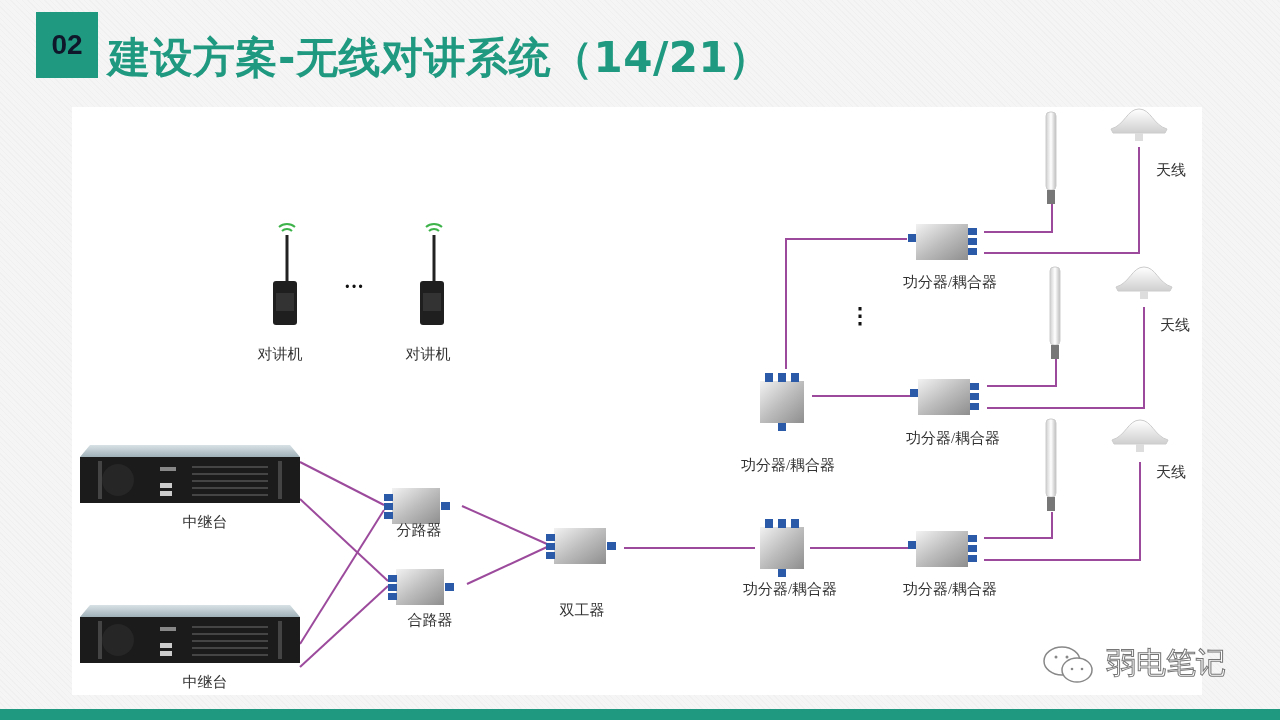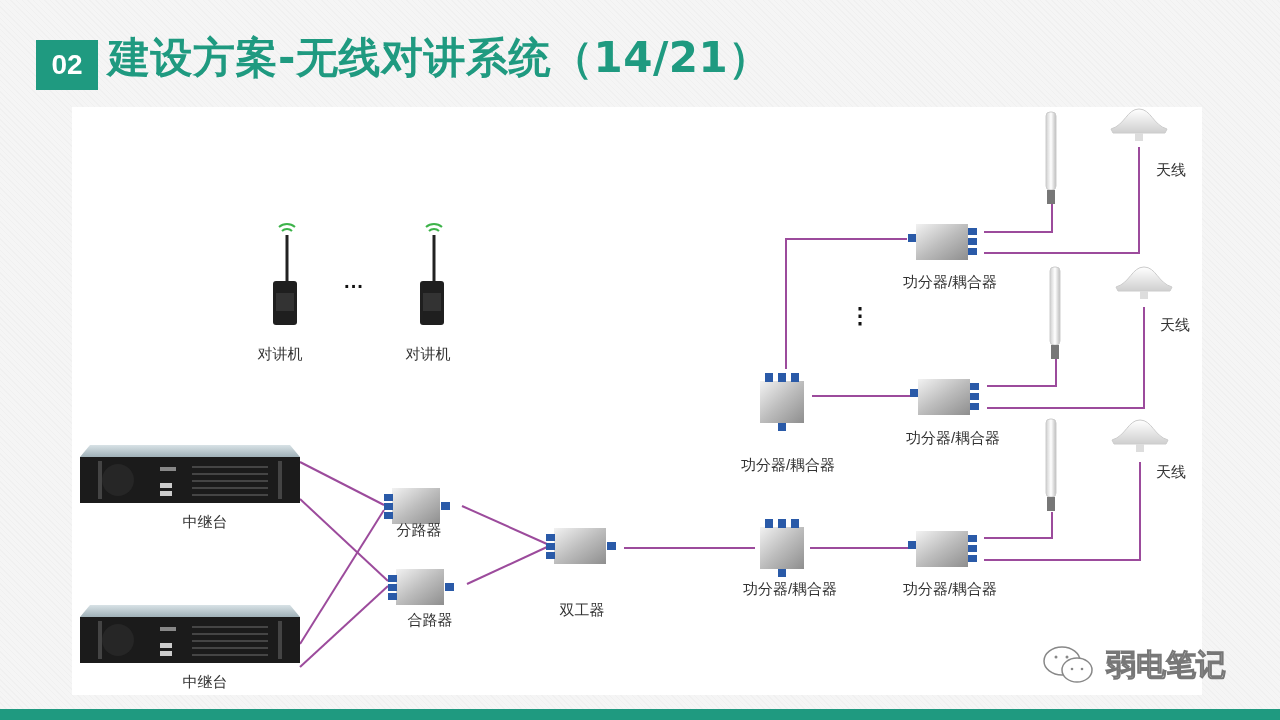--- a/index.html
+++ b/index.html
@@ -4,38 +4,38 @@
 <style>
   * { box-sizing: border-box; margin: 0; padding: 0; }
   html, body { width: 1280px; height: 720px; overflow: hidden; }
   body {
     background: #f5f5f5;
     background-image: repeating-linear-gradient(45deg, rgba(0,0,0,0.018) 0 1px, transparent 1px 4px);
     font-family: "DejaVu Sans", sans-serif;
     position: relative;
   }
   .header-num {
-    position: absolute; left: 36px; top: 40px; width: 62px; height: 50px;
-    background: #1f9a80; color: #ffffff; font-family: "Liberation Sans", sans-serif;
+    position: absolute; left: 36px; top: 12px; width: 62px; height: 66px;
+    background: #1f9a80; color: #0f172a; font-family: "Liberation Sans", sans-serif;
     font-weight: bold; font-size: 28px; display: flex; align-items: center; justify-content: center;
   }
   .header-title {
     position: absolute; left: 108px; top: 30px; font-size: 42px; font-weight: bold;
     color: #1f9a80; font-family: "DejaVu Sans", sans-serif; letter-spacing: 0.5px; white-space: nowrap;
   }
   .canvas {
     position: absolute; left: 72px; top: 107px; width: 1130px; height: 588px; background: #ffffff;
   }
   .footer-bar { position: absolute; left: 0; top: 709px; width: 1280px; height: 11px; background: #1f9a80; }
   svg { position: absolute; left: 0; top: 0; }
-  .lbl { position: absolute; font-family: Liberation Sans, sans-serif; font-size: 15px; color: #333; white-space: nowrap; transform: translateX(-50%); }
+  .lbl { position: absolute; font-family: Liberation Serif, serif; font-size: 15px; color: #333; white-space: nowrap; transform: translateX(-50%); }
   .lbl.left { transform: none; }
   .watermark {
-    position: absolute; left: 1040px; top: 643px; display: flex; align-items: center; gap: 8px;
-    color: #555; font-size: 30px; font-family: "DejaVu Sans", sans-serif; font-weight: 700;
+    position: absolute; left: 1040px; top: 643px; display: flex; align-items: flex-start; gap: 8px;
+    color: #555; font-size: 30px; font-family: "DejaVu Sans", sans-serif; font-weight: 400;
   }
   .watermark span { color: #fff; -webkit-text-stroke: 1px #777; }
 </style>
 </head>
 <body>
 
 <div class="header-num">02</div>
 <div class="header-title">建设方案-无线对讲系统（14/21）</div>
 
 <div class="canvas">

